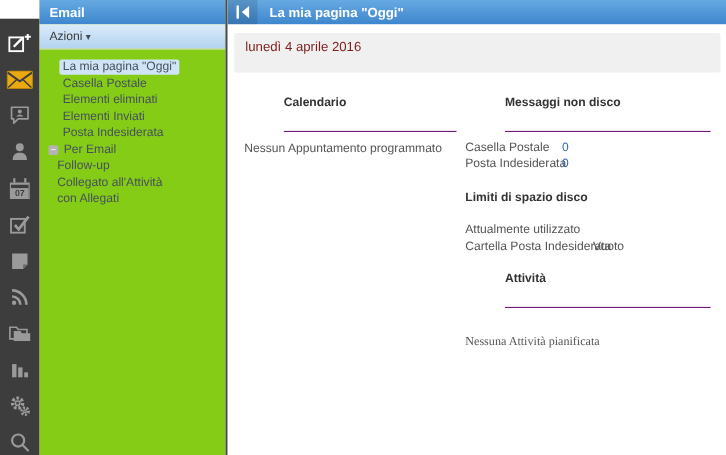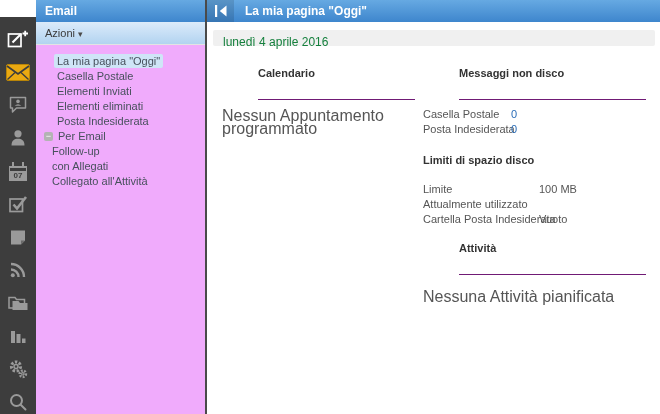--- a/index.html
+++ b/index.html
@@ -11,21 +11,21 @@
   
   .rail{position:absolute;left:0;top:17px;width:36px;height:414px;background:#3d3d3d;
         display:flex;flex-direction:column;align-items:center;padding-top:11px;box-sizing:border-box;}
   .rail-btn{width:24px;height:22px;margin-bottom:11px;display:flex;align-items:center;justify-content:center;flex:none;cursor:pointer;}
   .cal-icon{width:16px;height:12px;border:1px solid #9a9a9a;border-top-width:2px;position:relative;margin-top:4px;}
   .cal-tab{position:absolute;top:-6px;width:2px;height:4px;background:#9a9a9a;}
   .cal-tab.t1{left:2px}.cal-tab.t2{right:2px}
   .cal-day{position:absolute;left:0;right:0;bottom:0;height:9px;background:#9a9a9a;color:#3d3d3d;
            font-size:8px;font-weight:bold;line-height:9px;text-align:center;letter-spacing:0;}
   
-  .panel{position:absolute;left:36px;top:0;width:169px;height:414px;background:#f0abfc;box-sizing:border-box;}
+  .panel{position:absolute;left:36px;top:0;width:169px;height:414px;background:#84cc16;box-sizing:border-box;}
   .panel-header{height:22px;background:linear-gradient(#66a9e2,#3e86cd);color:#fff;font-weight:bold;
                 font-size:12px;line-height:22px;padding-left:9px;}
   .actions-bar{height:22px;background:linear-gradient(#dcebfa,#b2d3f0);font-size:11px;color:#3a3a3a;
                line-height:22px;padding-left:9px;border-bottom:1px solid #e3e3e3;cursor:pointer;}
   .actions-arrow{font-size:9px;color:#4a4a4a;margin-left:3px;}
   .folder-list{padding-top:9px;font-size:11px;color:#47505c;}
   .f-item{height:15px;line-height:15px;padding-left:18px;white-space:nowrap;cursor:pointer;}
   .f-item .lbl{padding:1px 3px;border-radius:2px;}
   .f-item.selected .lbl{background:#cfe5f7;}
   .group-row{height:15px;line-height:15px;padding-left:8px;display:flex;align-items:center;cursor:pointer;}
@@ -33,40 +33,40 @@
              line-height:8px;text-align:center;margin-right:5px;flex:none;}
   .f-child{height:15px;line-height:15px;padding-left:16px;white-space:nowrap;cursor:pointer;}
   
   .vdivider{position:absolute;left:205px;top:0;width:2px;height:414px;background:#4a4a4a;cursor:col-resize;}
   
   .main{position:absolute;left:207px;top:0;width:453px;height:414px;background:#fff;box-sizing:border-box;}
   .main-header{height:22px;background:linear-gradient(#66a9e2,#3e86cd);display:flex;align-items:center;}
   .collapse-btn{width:27px;height:22px;background:rgba(0,0,0,0.12);display:flex;align-items:center;
                 justify-content:center;flex:none;cursor:pointer;}
   .main-title{color:#fff;font-weight:bold;font-size:12px;margin-left:11px;white-space:nowrap;}
-  .date-bar{margin:8px 5px 0 6px;height:16px;background:#f0f0f0;border-radius:2px;line-height:24px;
-            padding-left:10px;font-size:12px;color:#15803d;}
+  .date-bar{margin:8px 5px 0 6px;height:36px;background:#f0f0f0;border-radius:2px;line-height:24px;
+            padding-left:10px;font-size:12px;color:#7f1d1d;}
   .content{display:flex;padding:21px 14px 0 15px;box-sizing:border-box;}
   .col-left{width:193px;margin-right:8px;flex:none;}
   .col-right{flex:1;min-width:0;}
   .sec-title{font-size:11px;font-weight:bold;color:#333;line-height:12px;}
   .sec-title.lined{border-bottom:1px solid #701a75;padding-bottom:20px;margin-left:36px;}
-  .sec-empty{font-size:16px;color:#555;line-height:13px;}
+  .sec-empty{font-size:11px;color:#555;line-height:13px;}
   .cal-empty{margin-top:9px;}
   .rss-title{margin-top:19px;}
   .rss-empty{margin-top:17px;}
   .row{display:flex;font-size:11px;color:#555;height:15px;line-height:15px;white-space:nowrap;}
   .unread-rows{margin-top:7px;}
   .unread-rows .rlabel{width:88px;flex:none;}
   .disk-title{margin-top:17px;}
   .disk-rows{margin-top:16px;}
   .disk-rows .rlabel{width:116px;flex:none;}
   .rvalue.link{color:#2a6db8;cursor:pointer;}
   .tasks-title{margin-top:15px;}
-  .tasks-empty{margin-top:15px;}
+  .tasks-empty{margin-top:25px;font-family:Liberation Serif, serif;}
 </style>
 </head>
 <body>
 
 <div class="rail">
   <div class="rail-btn">
     <svg width="22" height="20" viewBox="0 0 22 20">
       <rect x="1.5" y="5" width="12.5" height="12.5" fill="none" stroke="#fff" stroke-width="1.7"></rect>
       <path d="M5.5 13.5 L14 5" stroke="#fff" stroke-width="2.2"></path>
       <path d="M15.5 4.5 h5.5 M18.2 1.8 v5.5" stroke="#fff" stroke-width="1.8"></path>
@@ -153,40 +153,40 @@
     <span>Azioni</span><span class="actions-arrow">▾</span>
   </div>
   <div class="folder-list">
     <div class="f-item selected">
       <span class="lbl">La mia pagina "Oggi"</span>
     </div>
     <div class="f-item">
       <span class="lbl">Casella Postale</span>
     </div>
     <div class="f-item">
+      <span class="lbl">Elementi eliminati</span>
+    </div>
+    <div class="f-item">
       <span class="lbl">Elementi Inviati</span>
-    </div>
-    <div class="f-item">
-      <span class="lbl">Elementi eliminati</span>
     </div>
     <div class="f-item">
       <span class="lbl">Posta Indesiderata</span>
     </div>
     <div class="group-row">
       <span class="minus-box">−</span>
       <span>Per Email</span>
     </div>
     <div class="f-child">
       <span class="lbl">Follow-up</span>
     </div>
     <div class="f-child">
+      <span class="lbl">Collegato all'Attività</span>
+    </div>
+    <div class="f-child">
       <span class="lbl">con Allegati</span>
-    </div>
-    <div class="f-child">
-      <span class="lbl">Collegato all'Attività</span>
     </div>
   </div>
 </div>
 
 <div class="vdivider"></div>
 
 <div class="main">
   <div class="main-header">
     <div class="collapse-btn">
       <svg width="16" height="14" viewBox="0 0 16 14">
@@ -216,24 +216,20 @@
         </div>
         <div class="row">
           <span class="rlabel">Posta Indesiderata</span>
           <span class="rvalue link">0</span>
         </div>
       </div>
 
       <div class="sec-title disk-title">Limiti di spazio disco</div>
       <div class="disk-rows">
         <div class="row">
-          <span class="rlabel">Limite</span>
-          <span class="rvalue">100 MB</span>
-        </div>
-        <div class="row">
           <span class="rlabel">Attualmente utilizzato</span>
           <span class="rvalue"></span>
         </div>
         <div class="row">
           <span class="rlabel">Cartella Posta Indesiderata</span>
           <span class="rvalue">Vuoto</span>
         </div>
       </div>
 
       <div class="sec-title lined tasks-title">Attività</div>

